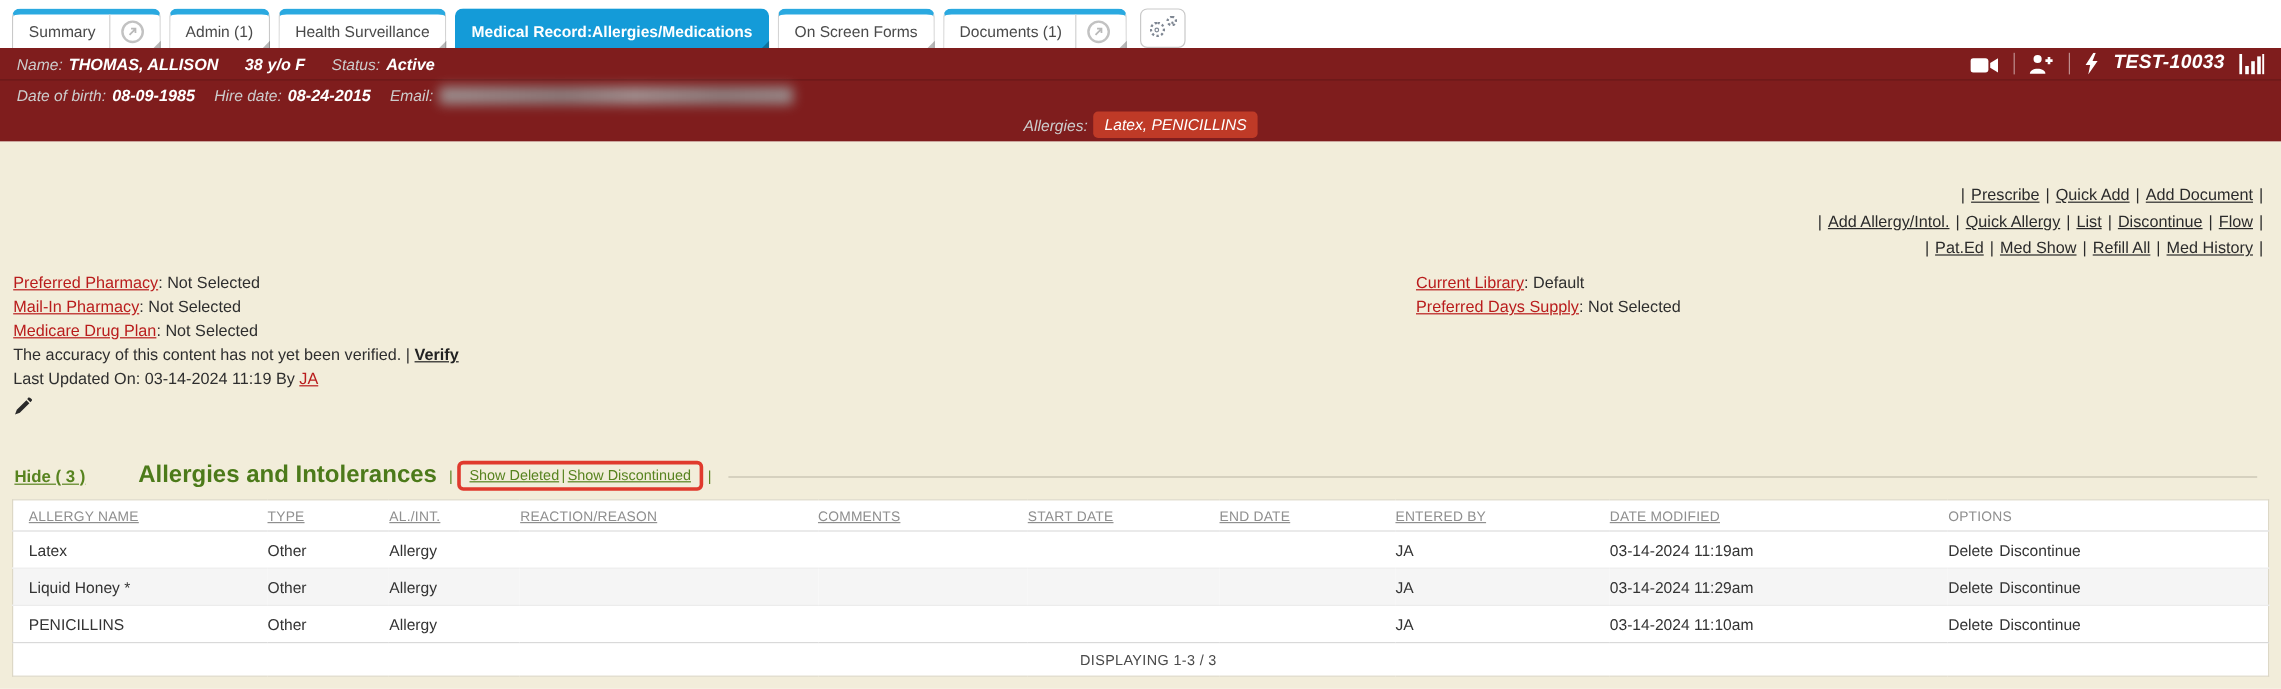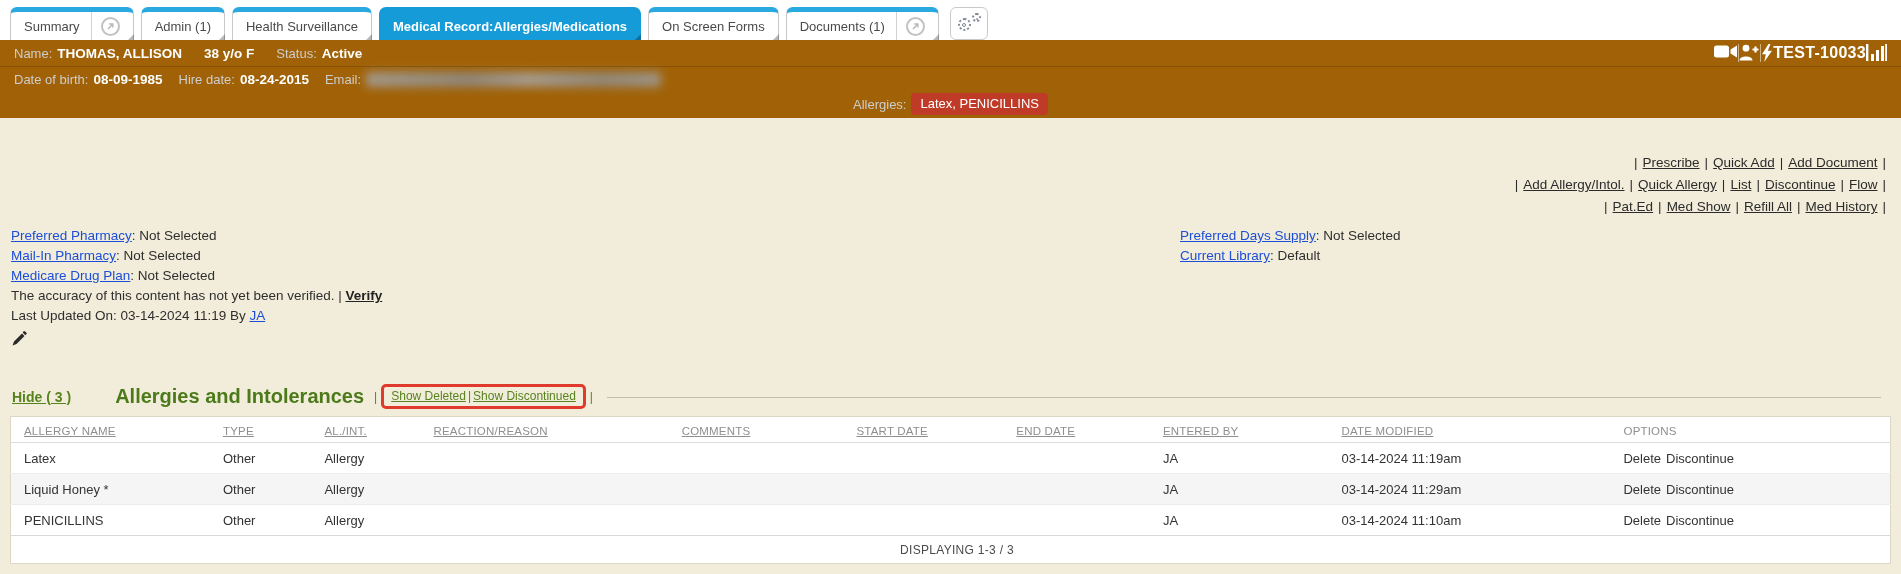--- a/index.html
+++ b/index.html
@@ -19,45 +19,45 @@
   .popout-circle { width:19px; height:19px; border:2px solid #c2c2c2; border-radius:50%;
          display:flex; align-items:center; justify-content:center; }
   .settings-btn { height:33px; width:38px; margin-left:4px; background:#fff; border:1px solid #c9c9c9;
          border-radius:6px; display:flex; align-items:center; justify-content:center; cursor:pointer; position:relative; }
   .gear { width:13px; height:13px; border:2px dotted #7f8793; border-radius:50%; position:relative; }
   .gear::after { content:''; position:absolute; inset:2.5px; border:1.5px solid #7f8793; border-radius:50%; }
   .gear.small { width:9px; height:9px; position:absolute; top:5px; right:6px; background:#fff; }
   .gear.big { position:absolute; left:7px; top:10px; }
 
   
-  .pt-header { background:#a16207; color:#fff; }
+  .pt-header { background:#7f1d1d; color:#fff;font-style:italic; }
   .pt-row { display:flex; align-items:center; padding:0 14px; }
   .pt-row1 { height:27px; border-bottom:1px solid rgba(0,0,0,.18); }
   .pt-row2 { height:25px; }
   .pt-row3 { height:26px; padding-bottom:2px;justify-content:center; }
   .pt-label { color:#cdcdcd; font-size:13px; margin-right:5px; }
   .pt-value { color:#fff; font-size:13.5px; font-weight:bold; }
   .pt-gap { width:22px; }
-  .pt-right { margin-left:auto; display:flex; align-items:flex-start; }
+  .pt-right { margin-left:auto; display:flex; align-items:flex-end; gap:12px; }
   .vsep { width:1px; height:18px; background:rgba(255,255,255,.5); }
   .record-id { font-size:16px; letter-spacing:.3px; }
   .email-blur { display:inline-block; width:295px; height:15px; vertical-align:middle; border-radius:3px;
          background:linear-gradient(90deg,#a2a2a2,#8d8d8d 35%,#a6a6a6 55%,#8f8f8f 80%,#9d9d9d);
          filter:blur(5px); opacity:.85; }
   .allergy-badge { background:#bf3a27; color:#fff; font-size:13px; padding:3px 9px 4px; border-radius:4px; }
 
   
   .content { background:#f2edda; height:457px; position:relative; }
   .action-links { text-align:right; padding:36px 10px 0 0; font-size:13.5px; color:#2b2b2b; }
   .links-row { margin-bottom:4px; line-height:18px; }
   .hlink { color:#2b2b2b; text-decoration:underline; cursor:pointer;text-align:right; }
   .lpipe { color:#2b2b2b; margin:0 5px; }
 
   .info-area { position:relative; margin-top:10px; padding-left:11px; font-size:13.5px; color:#2e2e2e; line-height:20px; }
-  .info-line .ulink { text-decoration:underline; cursor:pointer; color:#1d4ed8; }
+  .info-line .ulink { text-decoration:underline; cursor:pointer; color:#b91c1c; }
   .verify-link { font-weight:bold; text-decoration:underline; cursor:pointer; color:#222; }
   .info-mid { position:absolute; left:1180px; top:0; }
   .pencil-btn { margin:5px 0 0 11px; width:18px; height:17px; cursor:pointer; }
 
   .section-heading { display:flex; align-items:center; margin-top:36px; padding:0 12px; }
   .hide-link { color:#57831f; font-size:14px; font-weight:bold; text-decoration:underline; cursor:pointer; margin-right:9px; }
   .section-title { color:#4c7a1a; font-size:20px; font-weight:bold; margin-right:8px;margin-left:35px; }
   .g-pipe { color:#57831f; font-size:12px; margin:0 2px; }
   .annotation-box { display:inline-flex; align-items:center; border:3px solid #e03a2d; border-radius:5px;
          padding:2px 7px 3px; margin:0 2px 0 2px; }
@@ -191,22 +191,22 @@
 
     <div class="info-area">
       <div class="info-left">
         <div class="info-line"><span class="ulink">Preferred Pharmacy</span><span>: Not Selected</span></div>
         <div class="info-line"><span class="ulink">Mail-In Pharmacy</span><span>: Not Selected</span></div>
         <div class="info-line"><span class="ulink">Medicare Drug Plan</span><span>: Not Selected</span></div>
         <div class="info-line"><span>The accuracy of this content has not yet been verified. |</span> <span class="verify-link">Verify</span></div>
         <div class="info-line"><span>Last Updated On: 03-14-2024 11:19 By</span> <span class="ulink">JA</span></div>
       </div>
       <div class="info-mid">
+        <div class="info-line"><span class="ulink">Current Library</span><span>: Default</span></div>
         <div class="info-line"><span class="ulink">Preferred Days Supply</span><span>: Not Selected</span></div>
-        <div class="info-line"><span class="ulink">Current Library</span><span>: Default</span></div>
       </div>
     </div>
 
     <div class="pencil-btn">
       <svg width="16" height="16" viewBox="0 0 16 16">
           <path d="M1.5 14.5 L3 10.5 L11 2.5 L13.5 5 L5.5 13 Z M11.8 1.7 L14.3 4.2 L15.3 3.2 a1.2 1.2 0 0 0 0-1.7 L14 0.5 a1.2 1.2 0 0 0-1.7 0 Z" fill="#2a2a2a"></path>
         </svg>
     </div>
 
     <div class="section-heading">

